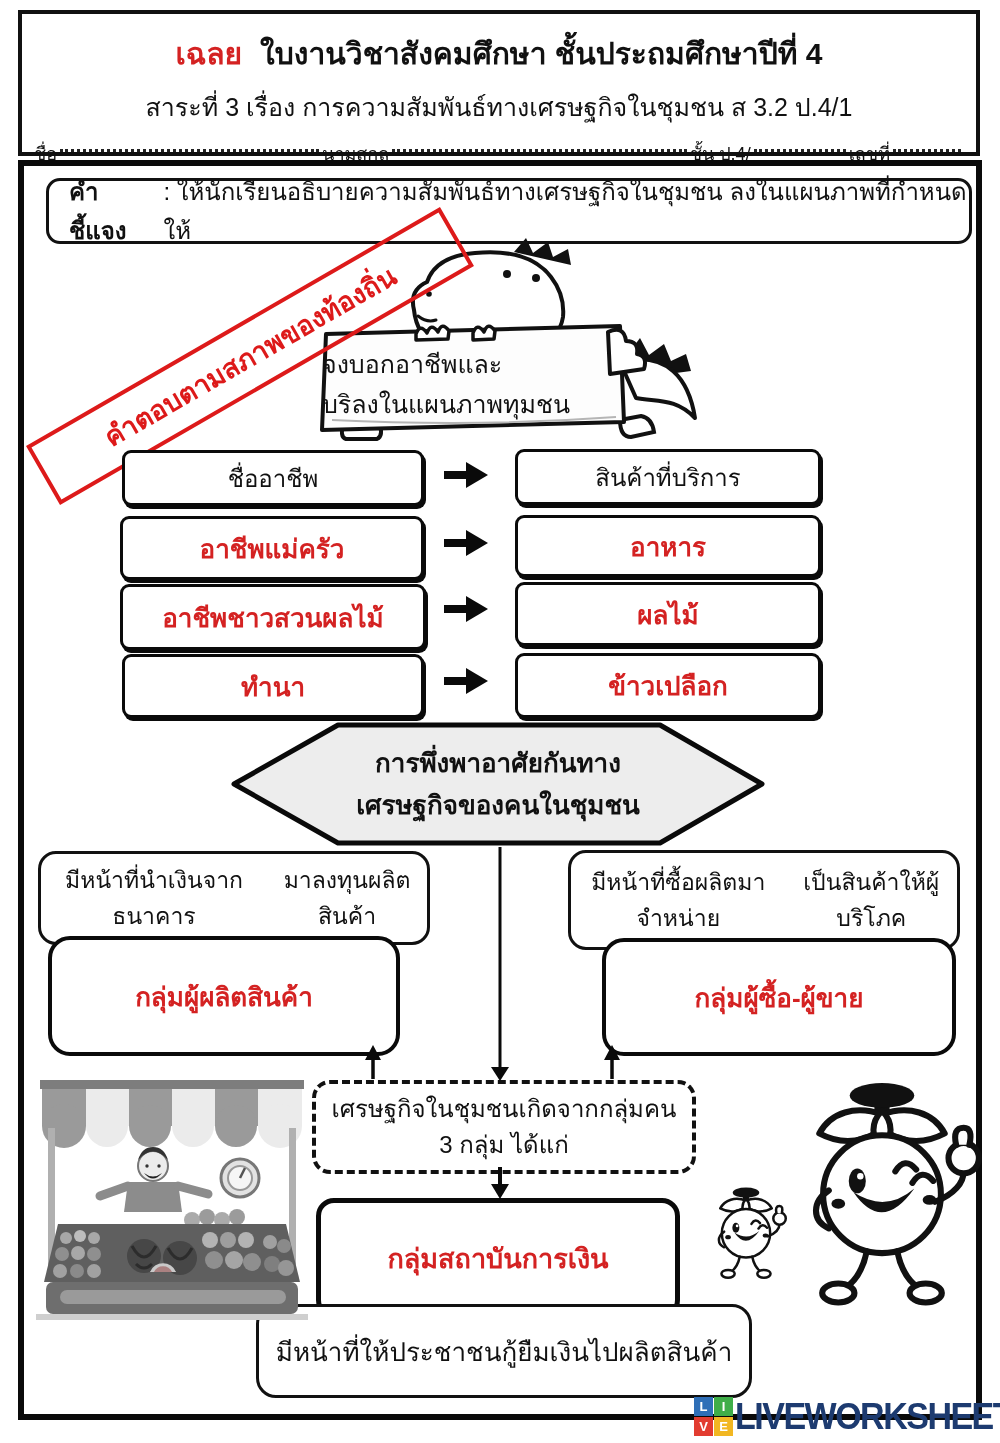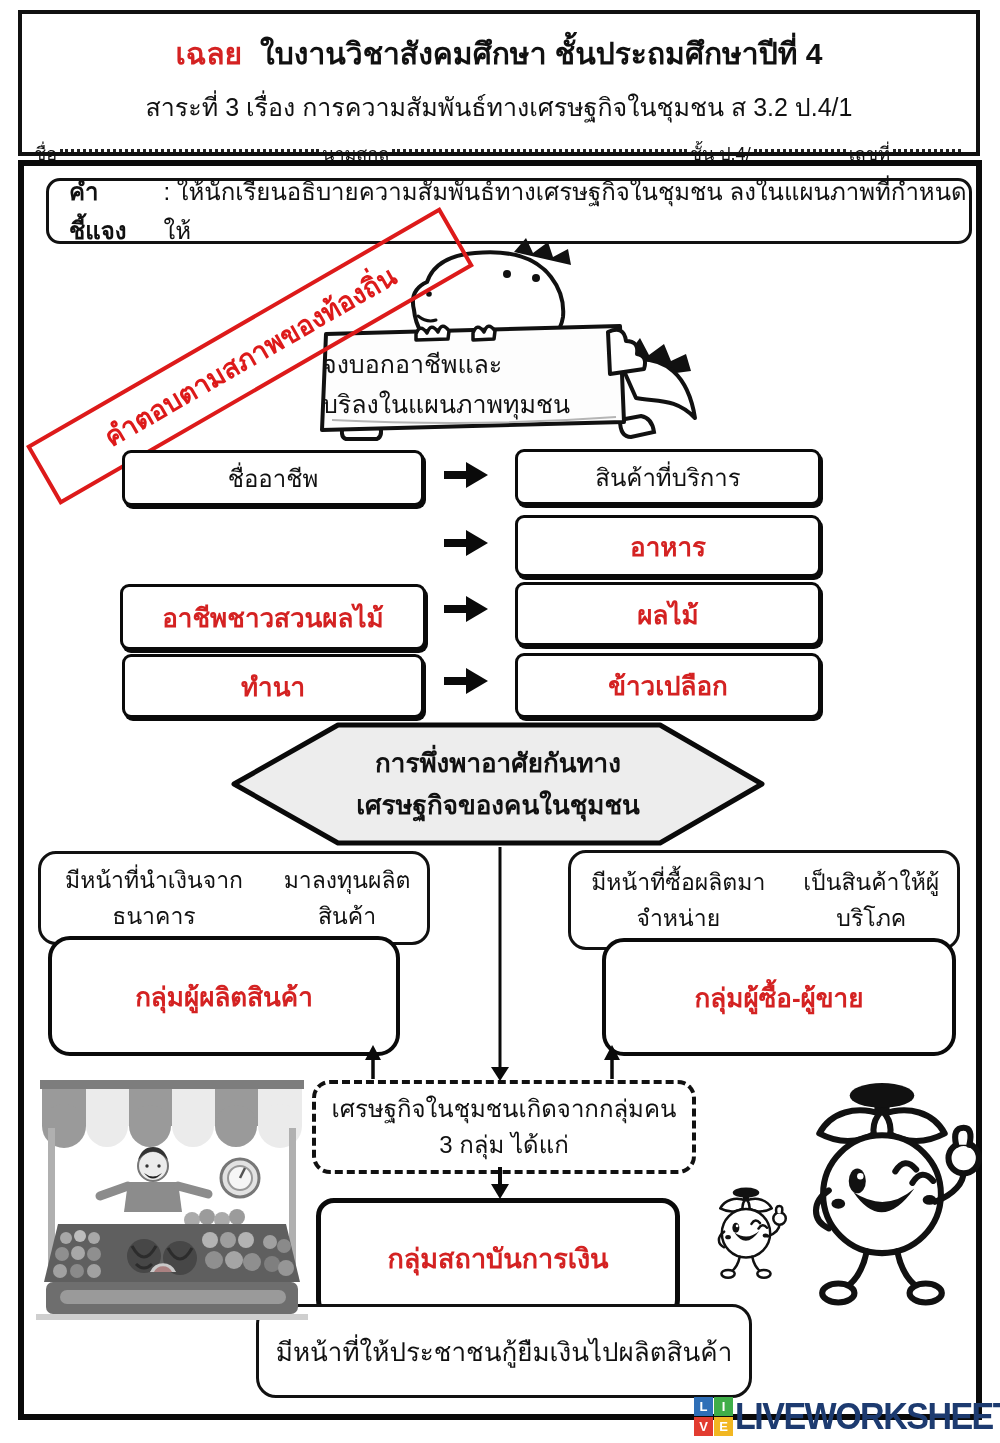--- a/index.html
+++ b/index.html
@@ -145,20 +145,21 @@
   </svg>
   <div class="abs" id="sign-text">
     <div>จงบอกอาชีพและ</div>
     <div>บริลงในแผนภาพทุมชน</div>
   </div>
 
   <div class="abs" id="stamp">คำตอบตามสภาพของท้องถิ่น</div>
 
   <div class="abs cell" id="c0l">ชื่ออาชีพ</div>
   <div class="abs cell" id="c0r">สินค้าที่บริการ</div>
+  <div class="abs cell ans" id="c1l">อาชีพแม่ครัว</div>
   <div class="abs cell ans" id="c1r">อาหาร</div>
   <div class="abs cell ans" id="c2l">อาชีพชาวสวนผลไม้</div>
   <div class="abs cell ans" id="c2r">ผลไม้</div>
   <div class="abs cell ans" id="c3l">ทำนา</div>
   <div class="abs cell ans" id="c3r">ข้าวเปลือก</div>
 
   <svg class="abs rarrow" id="a0" viewBox="0 0 46 30">
       <rect x="0" y="11" width="25" height="8" fill="#0a0a0a"></rect>
       <polygon points="22,2 44,15 22,28" fill="#0a0a0a"></polygon>
     </svg>

